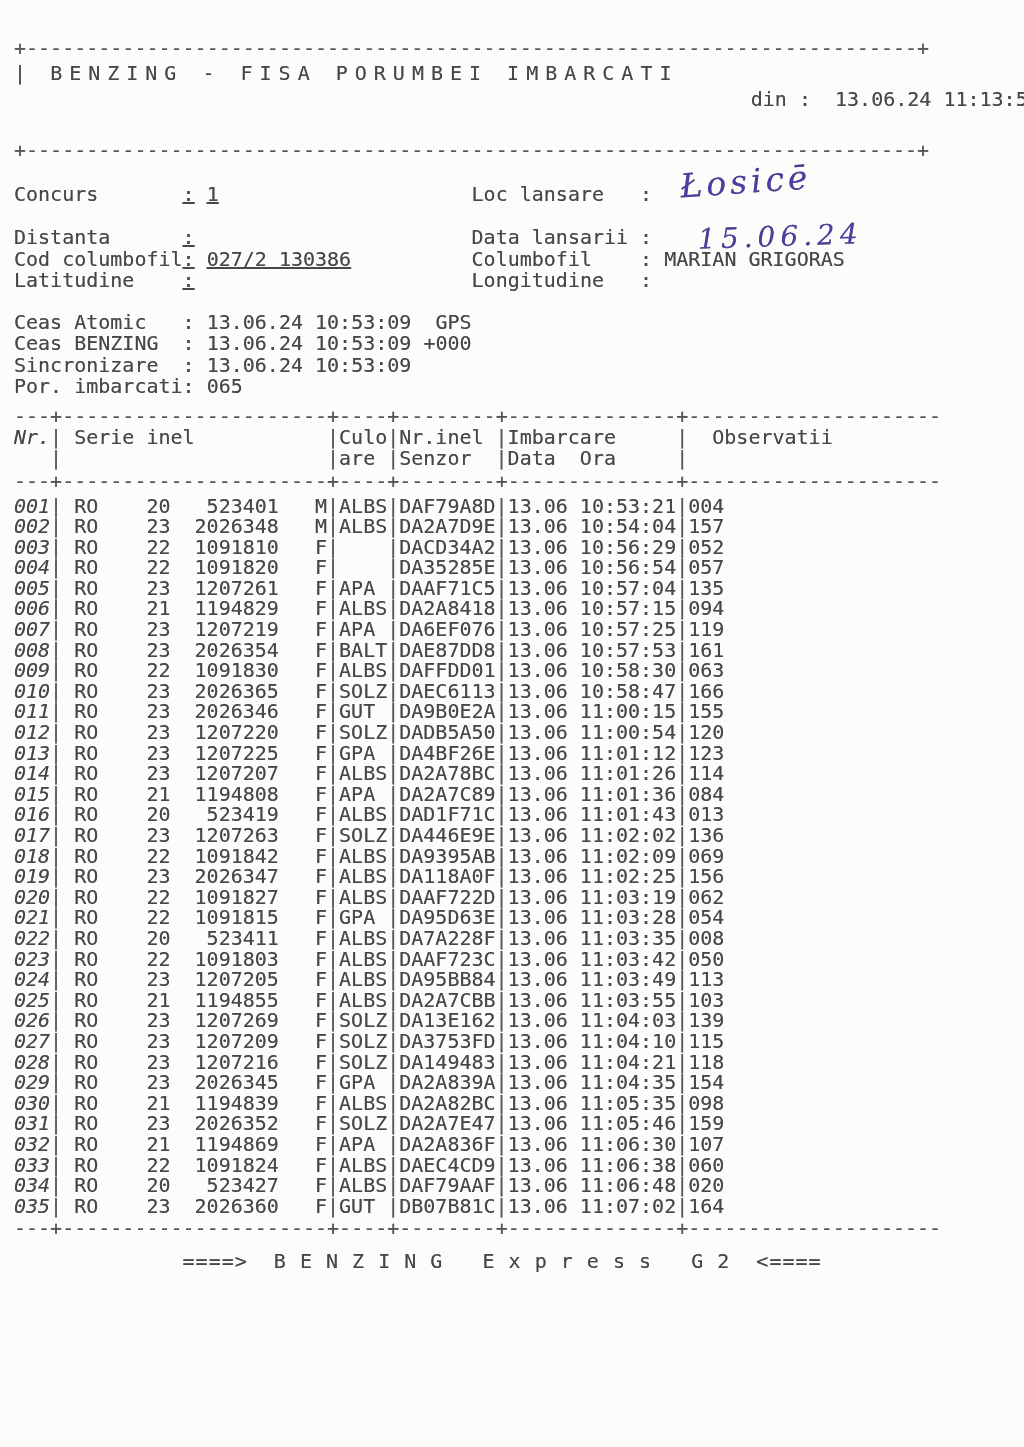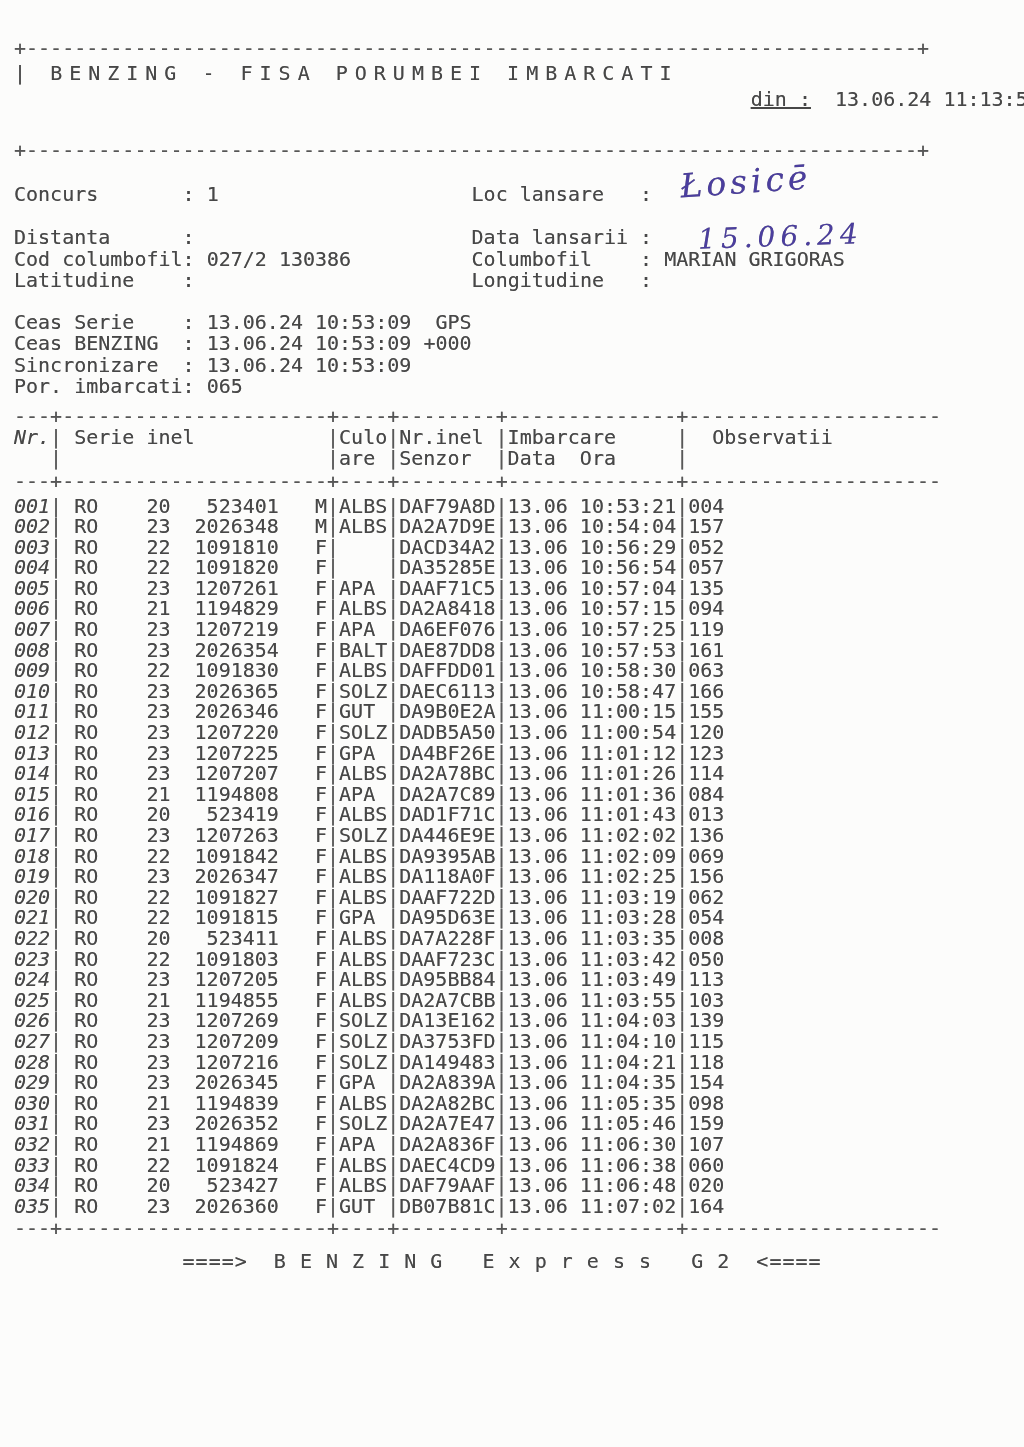--- a/index.html
+++ b/index.html
@@ -18,25 +18,25 @@
     line-height:21px;
     white-space:pre;
     color:#474747;
     text-shadow:0 0 .6px rgba(70,70,70,.55);
   }
   
   .boxline{color:#565656;line-height:24px;}
   .boxmid{display:flex;width:76ch;line-height:26px;}
   .box-title{margin-left:2ch;letter-spacing:7px;text-align:right;}
   .din-group{margin-left:auto;margin-right:2ch;}
-  .din-label{margin-right:2ch;text-decoration:underline;}
+  .din-label{margin-right:2ch;}
   
   .info{margin-top:22px;}
   .iline{line-height:21.5px;min-height:21.5px;display:flex;}
-  .half{display:inline-block;width:38ch;}
+  .half{display:inline-block;width:38ch;text-decoration:underline;}
   .lbl{display:inline-block;width:14ch;}
   .val{padding-left:1ch;}
   .rel{position:relative;display:inline-block;}
   .hand{
     position:absolute;
     font-family:"DejaVu Serif",serif;
     font-style:italic;
     white-space:nowrap;
     font-weight:500;
   }
@@ -98,21 +98,21 @@
       <span class="half"><span class="lbl">Cod columbofil</span><span>:</span><span class="val">027/2 130386</span></span>
       <span><span class="lbl">Columbofil</span><span>:</span><span class="val">MARIAN GRIGORAS</span></span>
     </div>
     <div class="mono iline">
       <span class="half"><span class="lbl">Latitudine</span><span>:</span><span class="val"></span></span>
       <span><span class="lbl">Longitudine</span><span>:</span><span class="val"></span></span>
     </div>
   </div>
 
   <div class="clock">
-    <div class="mono iline"><span class="lbl">Ceas Serie</span><span>:</span><span class="val">13.06.24 10:53:09  GPS</span></div>
+    <div class="mono iline"><span class="lbl">Ceas Atomic</span><span>:</span><span class="val">13.06.24 10:53:09  GPS</span></div>
     <div class="mono iline"><span class="lbl">Ceas BENZING</span><span>:</span><span class="val">13.06.24 10:53:09 +000</span></div>
     <div class="mono iline"><span class="lbl">Sincronizare</span><span>:</span><span class="val">13.06.24 10:53:09</span></div>
     <div class="mono iline"><span class="lbl">Por. imbarcati</span><span>:</span><span class="val">065</span></div>
   </div>
 
   <div>
     <div class="mono sep sep-top">---+----------------------+----+--------+--------------+---------------------</div>
 
     <div class="mono trow hrow">
       <span class="c col-nr">Nr.</span><span class="pipe">|</span><span class="c col-serie"> Serie inel</span><span class="pipe">|</span><span class="c col-culo">Culo</span><span class="pipe">|</span><span class="c col-senzor">Nr.inel</span><span class="pipe">|</span><span class="c col-dataora">Imbarcare</span><span class="pipe">|</span><span class="c col-obs">  Observatii</span>

